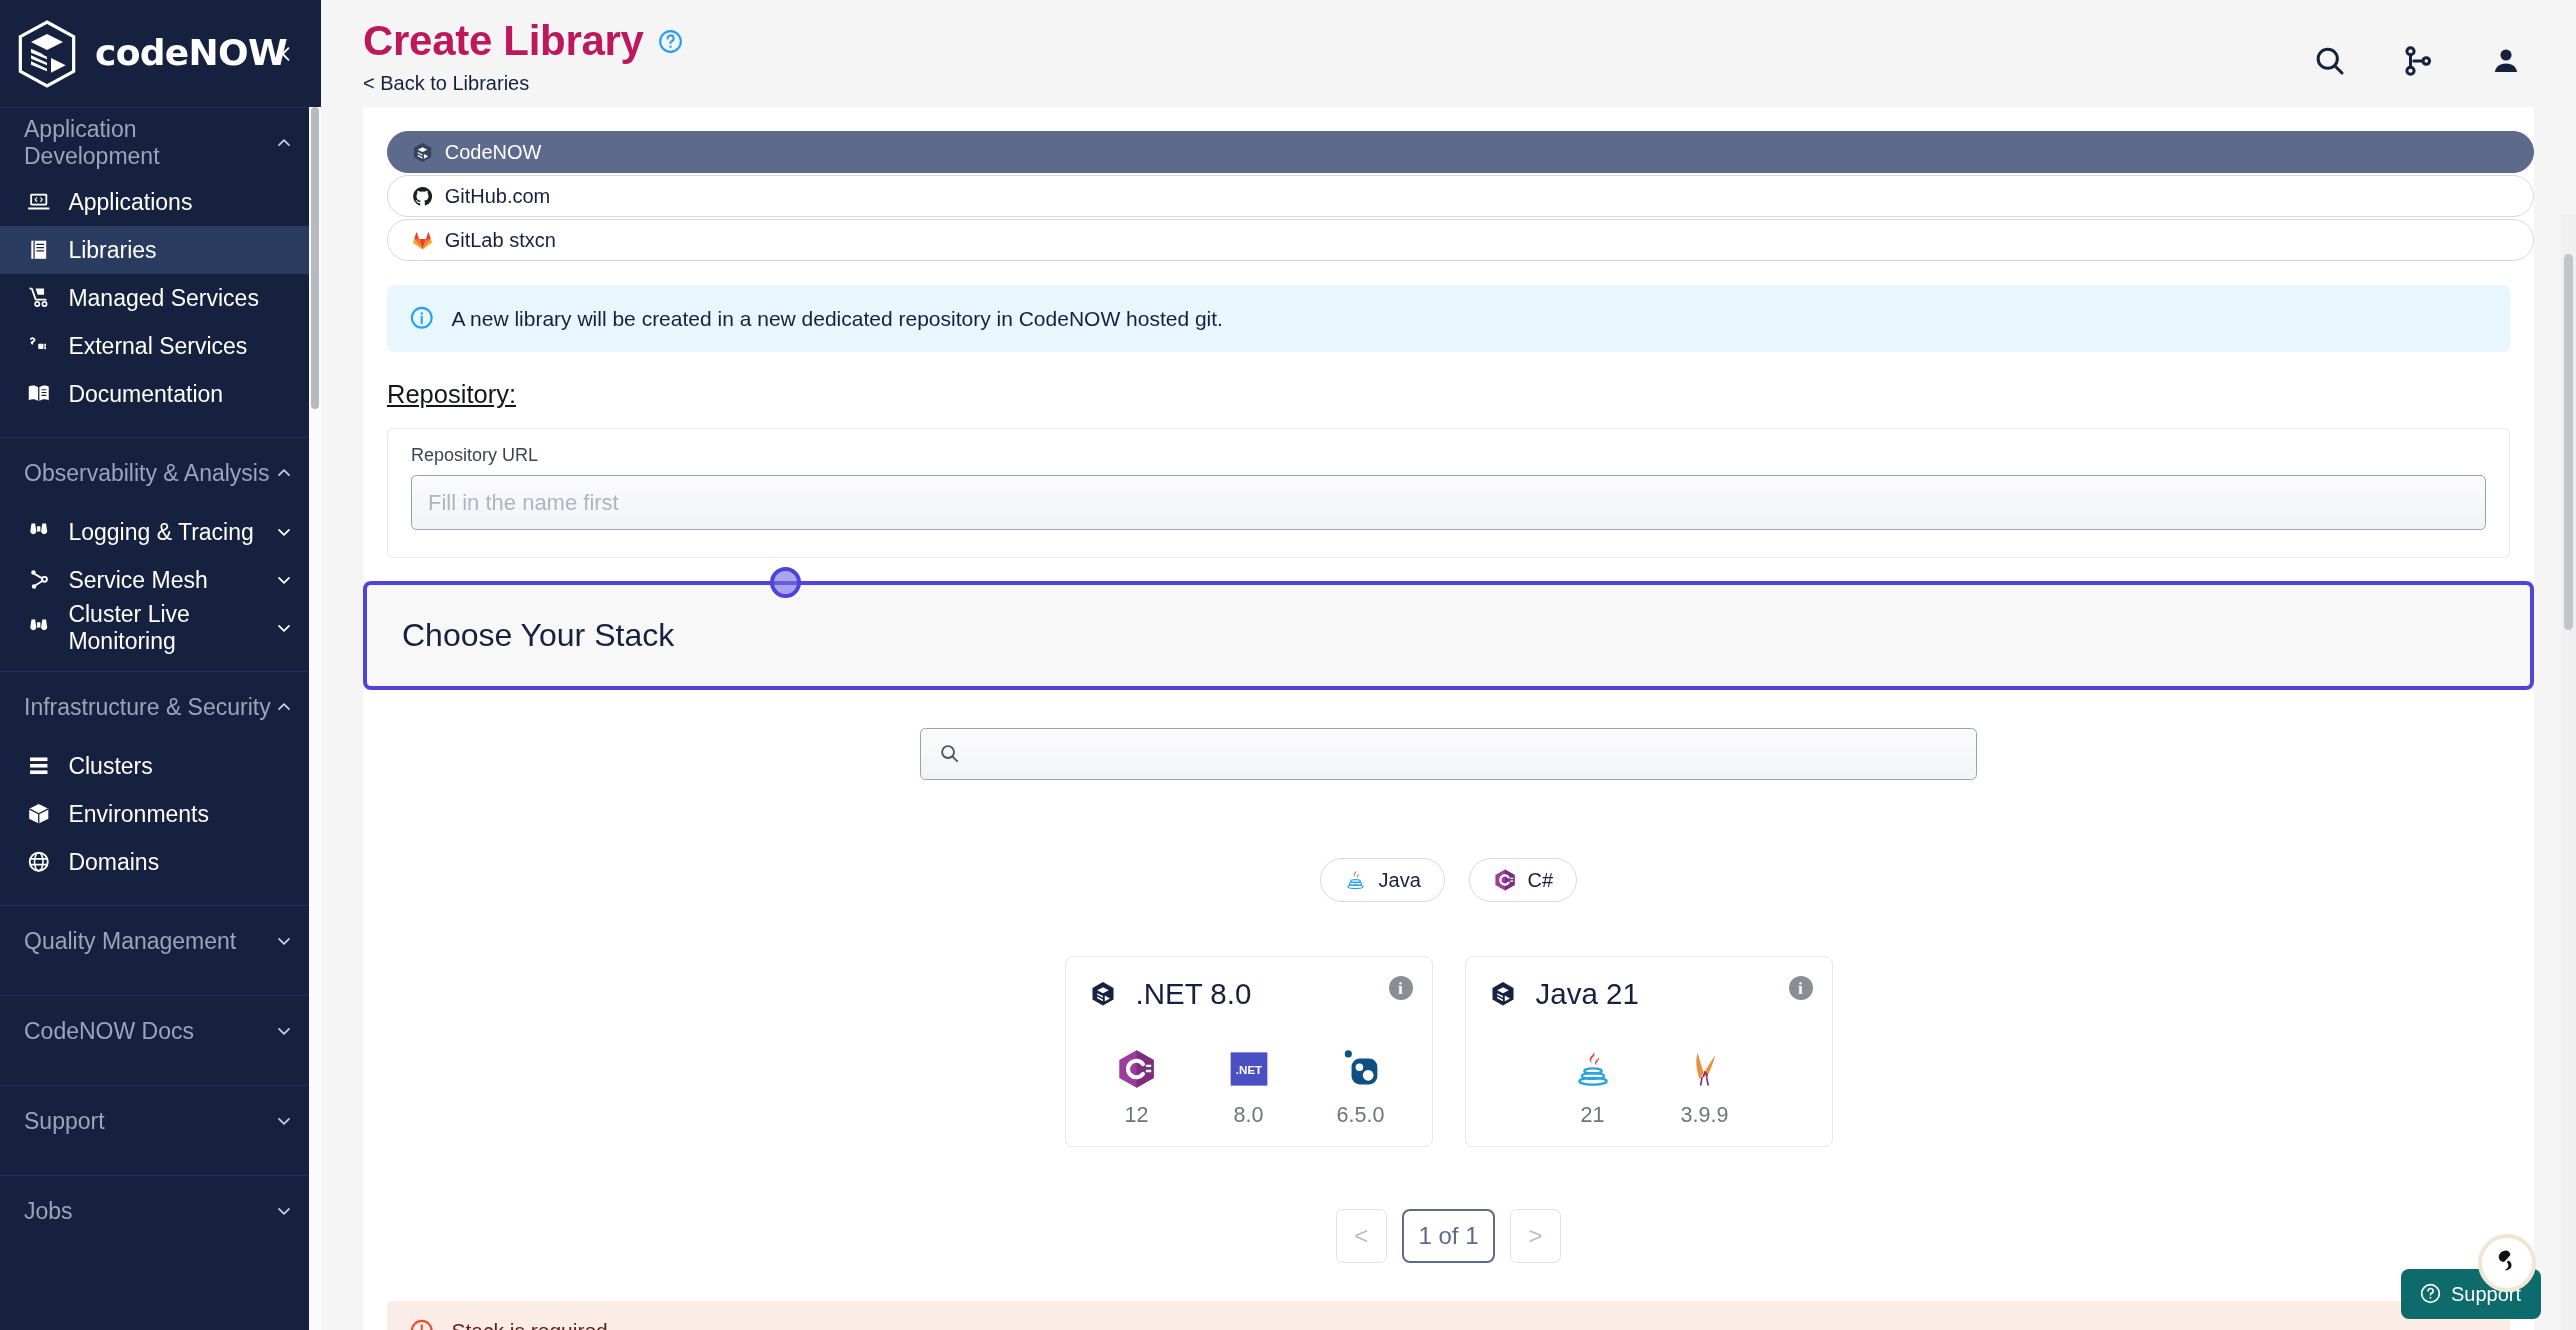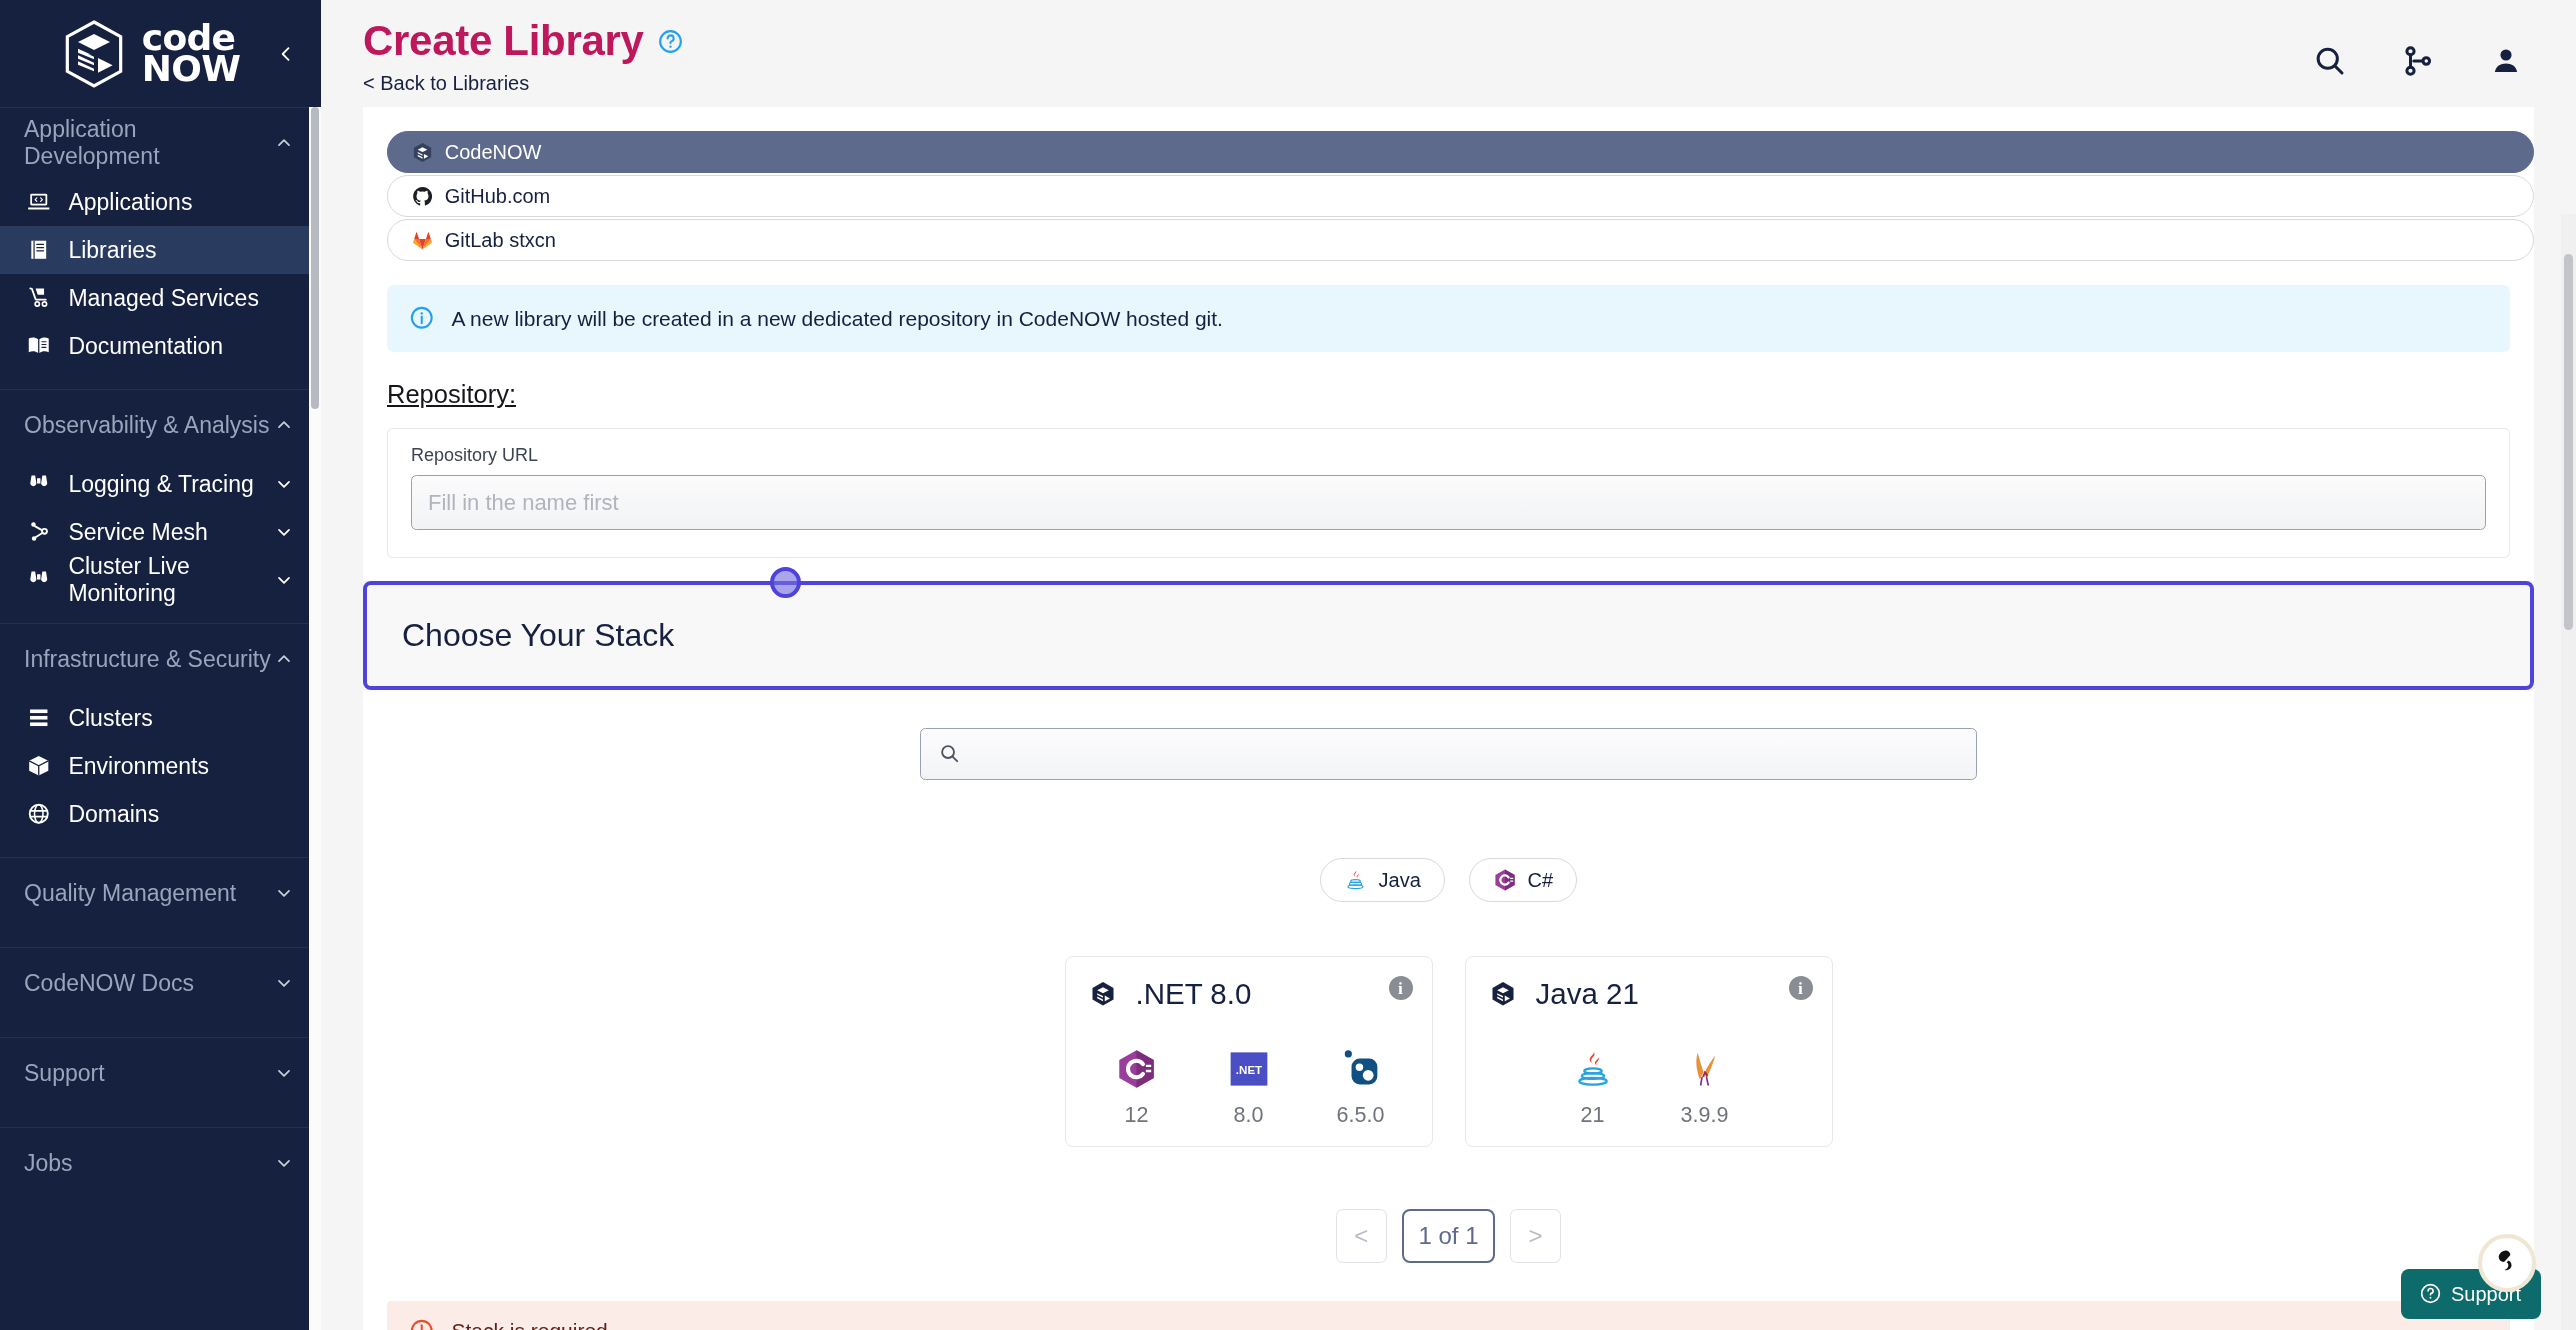--- a/index.html
+++ b/index.html
@@ -15,21 +15,21 @@
     width: 321px; height: 1331px; background: #16203f;
     display: flex; flex-direction: column; flex: 0 0 321px;
     position: relative; overflow: hidden;
   }
   .sb-logo-row {
     height: 107px; display: flex; align-items: center;
     justify-content: center; position: relative; flex: 0 0 107px;
   }
   .logo-wrap { display: flex; align-items: center; gap: 16px; margin-left: -19px;}
   .logo-mark { width: 64px; height: 70px; }
-  .logo-text { display: flex; flex-direction: column; line-height: 0.84; }
+  .logo-text { display: flex; flex-direction: row; line-height: 0.84; }
   .logo-text .l1 {
     color: #fff; font-size: 36px; font-weight: 700; letter-spacing: -0.7px;
     font-family: "DejaVu Sans", sans-serif;
   }
   .logo-text .l2 {
     color: #fff; font-size: 36px; font-weight: 800; letter-spacing: -0.7px;
     font-family: "DejaVu Sans", sans-serif;
   }
   .collapse-btn {
     position: absolute; right: 16px; top: 50%; transform: translateY(-50%);
@@ -274,20 +274,30 @@
             <span class="sb-ico">
               <svg width="25.5" height="25.5" viewBox="0 0 24 24" fill="none">
                 <path d="M4 3.2l1.6.5 3.4 9.6" stroke="#ffffff" stroke-width="1.7" fill="none" stroke-linecap="round"></path>
                 <path d="M9 3.2h8v6H11z" fill="#ffffff"></path>
                 <path d="M9.6 13.8h9" stroke="#ffffff" stroke-width="1.7" stroke-linecap="round"></path>
                 <circle cx="10.6" cy="17.8" r="2" stroke="#ffffff" stroke-width="1.6" fill="none"></circle>
                 <circle cx="17.4" cy="17.8" r="2" stroke="#ffffff" stroke-width="1.6" fill="none"></circle>
               </svg>
             </span>
       <span class="sb-item-label">Managed Services</span>
+          </div>
+          <div class="sb-item">
+            <span class="sb-ico">
+              <svg width="25.5" height="25.5" viewBox="0 0 24 24" fill="none">
+                <path d="M4.5 5.5c2-1.6 4.6.4 3 2s-3.2 1 -1.6 2.6" stroke="#ffffff" stroke-width="1.7" fill="none" stroke-linecap="round"></path>
+                <rect x="11.5" y="10" width="5" height="5" rx="1" fill="#ffffff"></rect>
+                <path d="M18 10.6v1.2M18 13.4v1.2" stroke="#ffffff" stroke-width="1.6" stroke-linecap="round"></path>
+              </svg>
+            </span>
+      <span class="sb-item-label">External Services</span>
           </div>
           <div class="sb-item">
             <span class="sb-ico">
               <svg width="25.5" height="25.5" viewBox="0 0 24 24" fill="none">
                 <path d="M2.6 5.2c3-1.3 6-1.3 8.8.6v13c-2.8-1.9-5.8-1.9-8.8-.6z" fill="#ffffff"></path>
                 <path d="M21.4 5.2c-3-1.3-6-1.3-8.8.6v13c2.8-1.9 5.8-1.9 8.8-.6z" fill="#ffffff"></path>
                 <path d="M14.6 8.3h4.6M14.6 10.9h4.6M14.6 13.5h4.6" stroke="#16203f" stroke-width="1"></path>
               </svg>
             </span>
       <span class="sb-item-label">Documentation</span>

